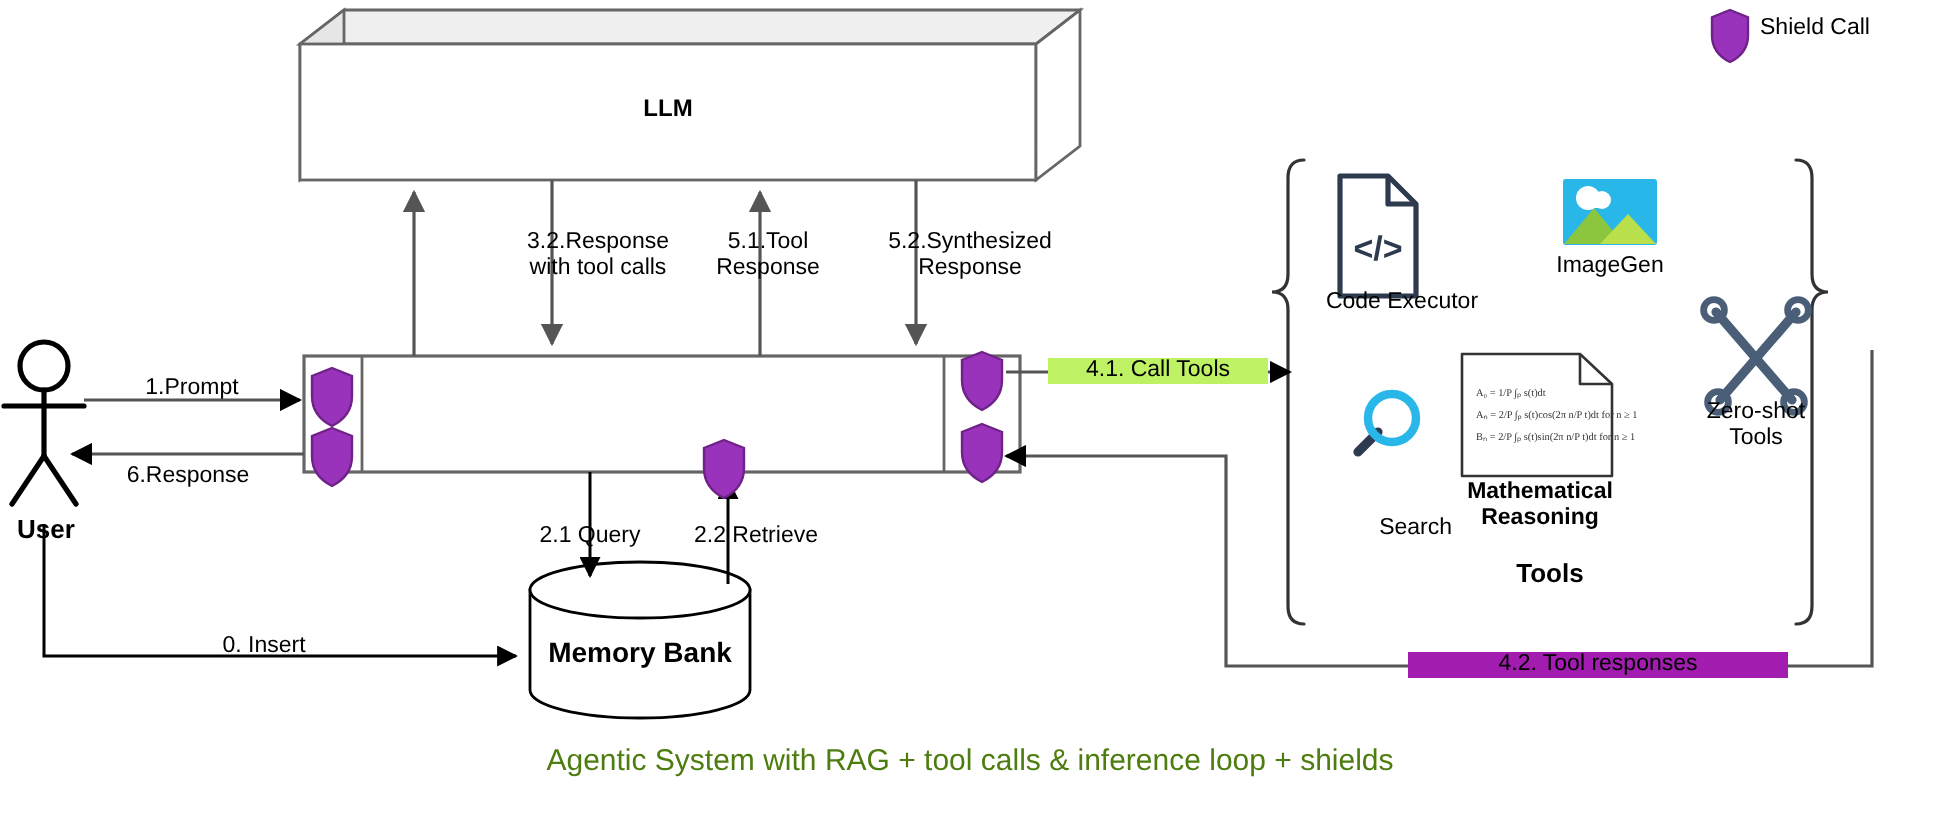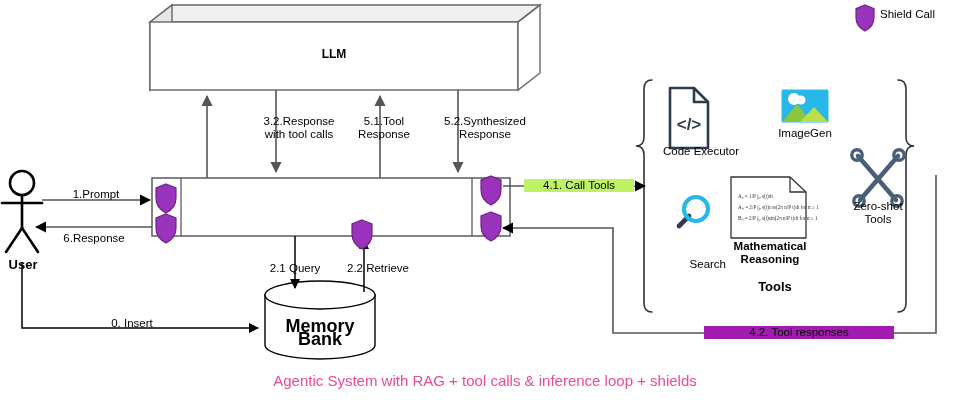--- a/index.html
+++ b/index.html
@@ -2,21 +2,21 @@
 <html><head>
 <meta charset="utf-8">
 <style>
   html,body{margin:0;padding:0;background:#ffffff;}
   body{width:970px;height:411px;font-family:"Liberation Sans",sans-serif;color:#000;}
   #stage{position:relative;width:970px;height:411px;overflow:hidden;background:#fff;}
   .lbl{position:absolute;font-size:11.5px;color:#000;line-height:13px;text-align:center;white-space:pre-line;}
   .lbl-b{font-weight:bold;}
   svg{display:block;}
   #svgroot{position:absolute;left:0;top:0;width:970px;height:411px;}
-  .caption{position:absolute;left:0;top:372px;width:970px;text-align:center;font-size:15px;color:#ec4899;}
+  .caption{position:absolute;left:0;top:372px;width:970px;text-align:center;font-size:15px;color:#4d7c0f;}
 </style>
 </head>
 <body>
 
 <div id="stage">
 
   <svg id="svgroot" viewBox="0 0 970 411">
     <defs>
       <marker id="arrGray" viewBox="0 0 10 10" refX="9" refY="5" markerWidth="7" markerHeight="7" orient="auto-start-reverse">
         <path d="M0,0 L10,5 L0,10 z" fill="#555"></path>
@@ -147,21 +147,21 @@
       <path transform="translate(156,184)" d="M10,0 L20,4 L20,14 Q20,24 10,29 Q0,24 0,14 L0,4 Z"></path>
       <path transform="translate(156,214)" d="M10,0 L20,4 L20,14 Q20,24 10,29 Q0,24 0,14 L0,4 Z"></path>
       <path transform="translate(352,220)" d="M10,0 L20,4 L20,14 Q20,24 10,29 Q0,24 0,14 L0,4 Z"></path>
       <path transform="translate(481,176)" d="M10,0 L20,4 L20,14 Q20,24 10,29 Q0,24 0,14 L0,4 Z"></path>
       <path transform="translate(481,212)" d="M10,0 L20,4 L20,14 Q20,24 10,29 Q0,24 0,14 L0,4 Z"></path>
       <path transform="translate(856,5)" d="M9,0 L18,3.6 L18,12.6 Q18,21.6 9,26 Q0,21.6 0,12.6 L0,3.6 Z"></path>
     </g>
   </svg>
 
   <div class="lbl lbl-b" style="left:264px;top:48px;width:140px;font-size:12px;">LLM</div>
-  <div class="lbl lbl-b" style="left:265px;top:320px;width:110px;font-size:18px;">Memory Bank</div>
+  <div class="lbl lbl-b" style="left:265px;top:320px;width:110px;font-size:14px;">Memory Bank</div>
   <div class="lbl lbl-b" style="left:0px;top:258px;width:46px;font-size:13px;">User</div>
   <div class="lbl lbl-b" style="left:730px;top:280px;width:90px;font-size:13px;">Tools</div>
 
   <div class="lbl" style="left:42px;top:188px;width:108px;">1.Prompt</div>
   <div class="lbl" style="left:40px;top:216px;width:108px;margin-top:16px;">6.Response</div>
   <div class="lbl" style="left:78px;top:317px;width:108px;">0. Insert</div>
 
   <div class="lbl" style="left:234px;top:115px;width:130px;">3.2.Response
 with tool calls</div>
   <div class="lbl" style="left:334px;top:115px;width:100px;">5.1.Tool

